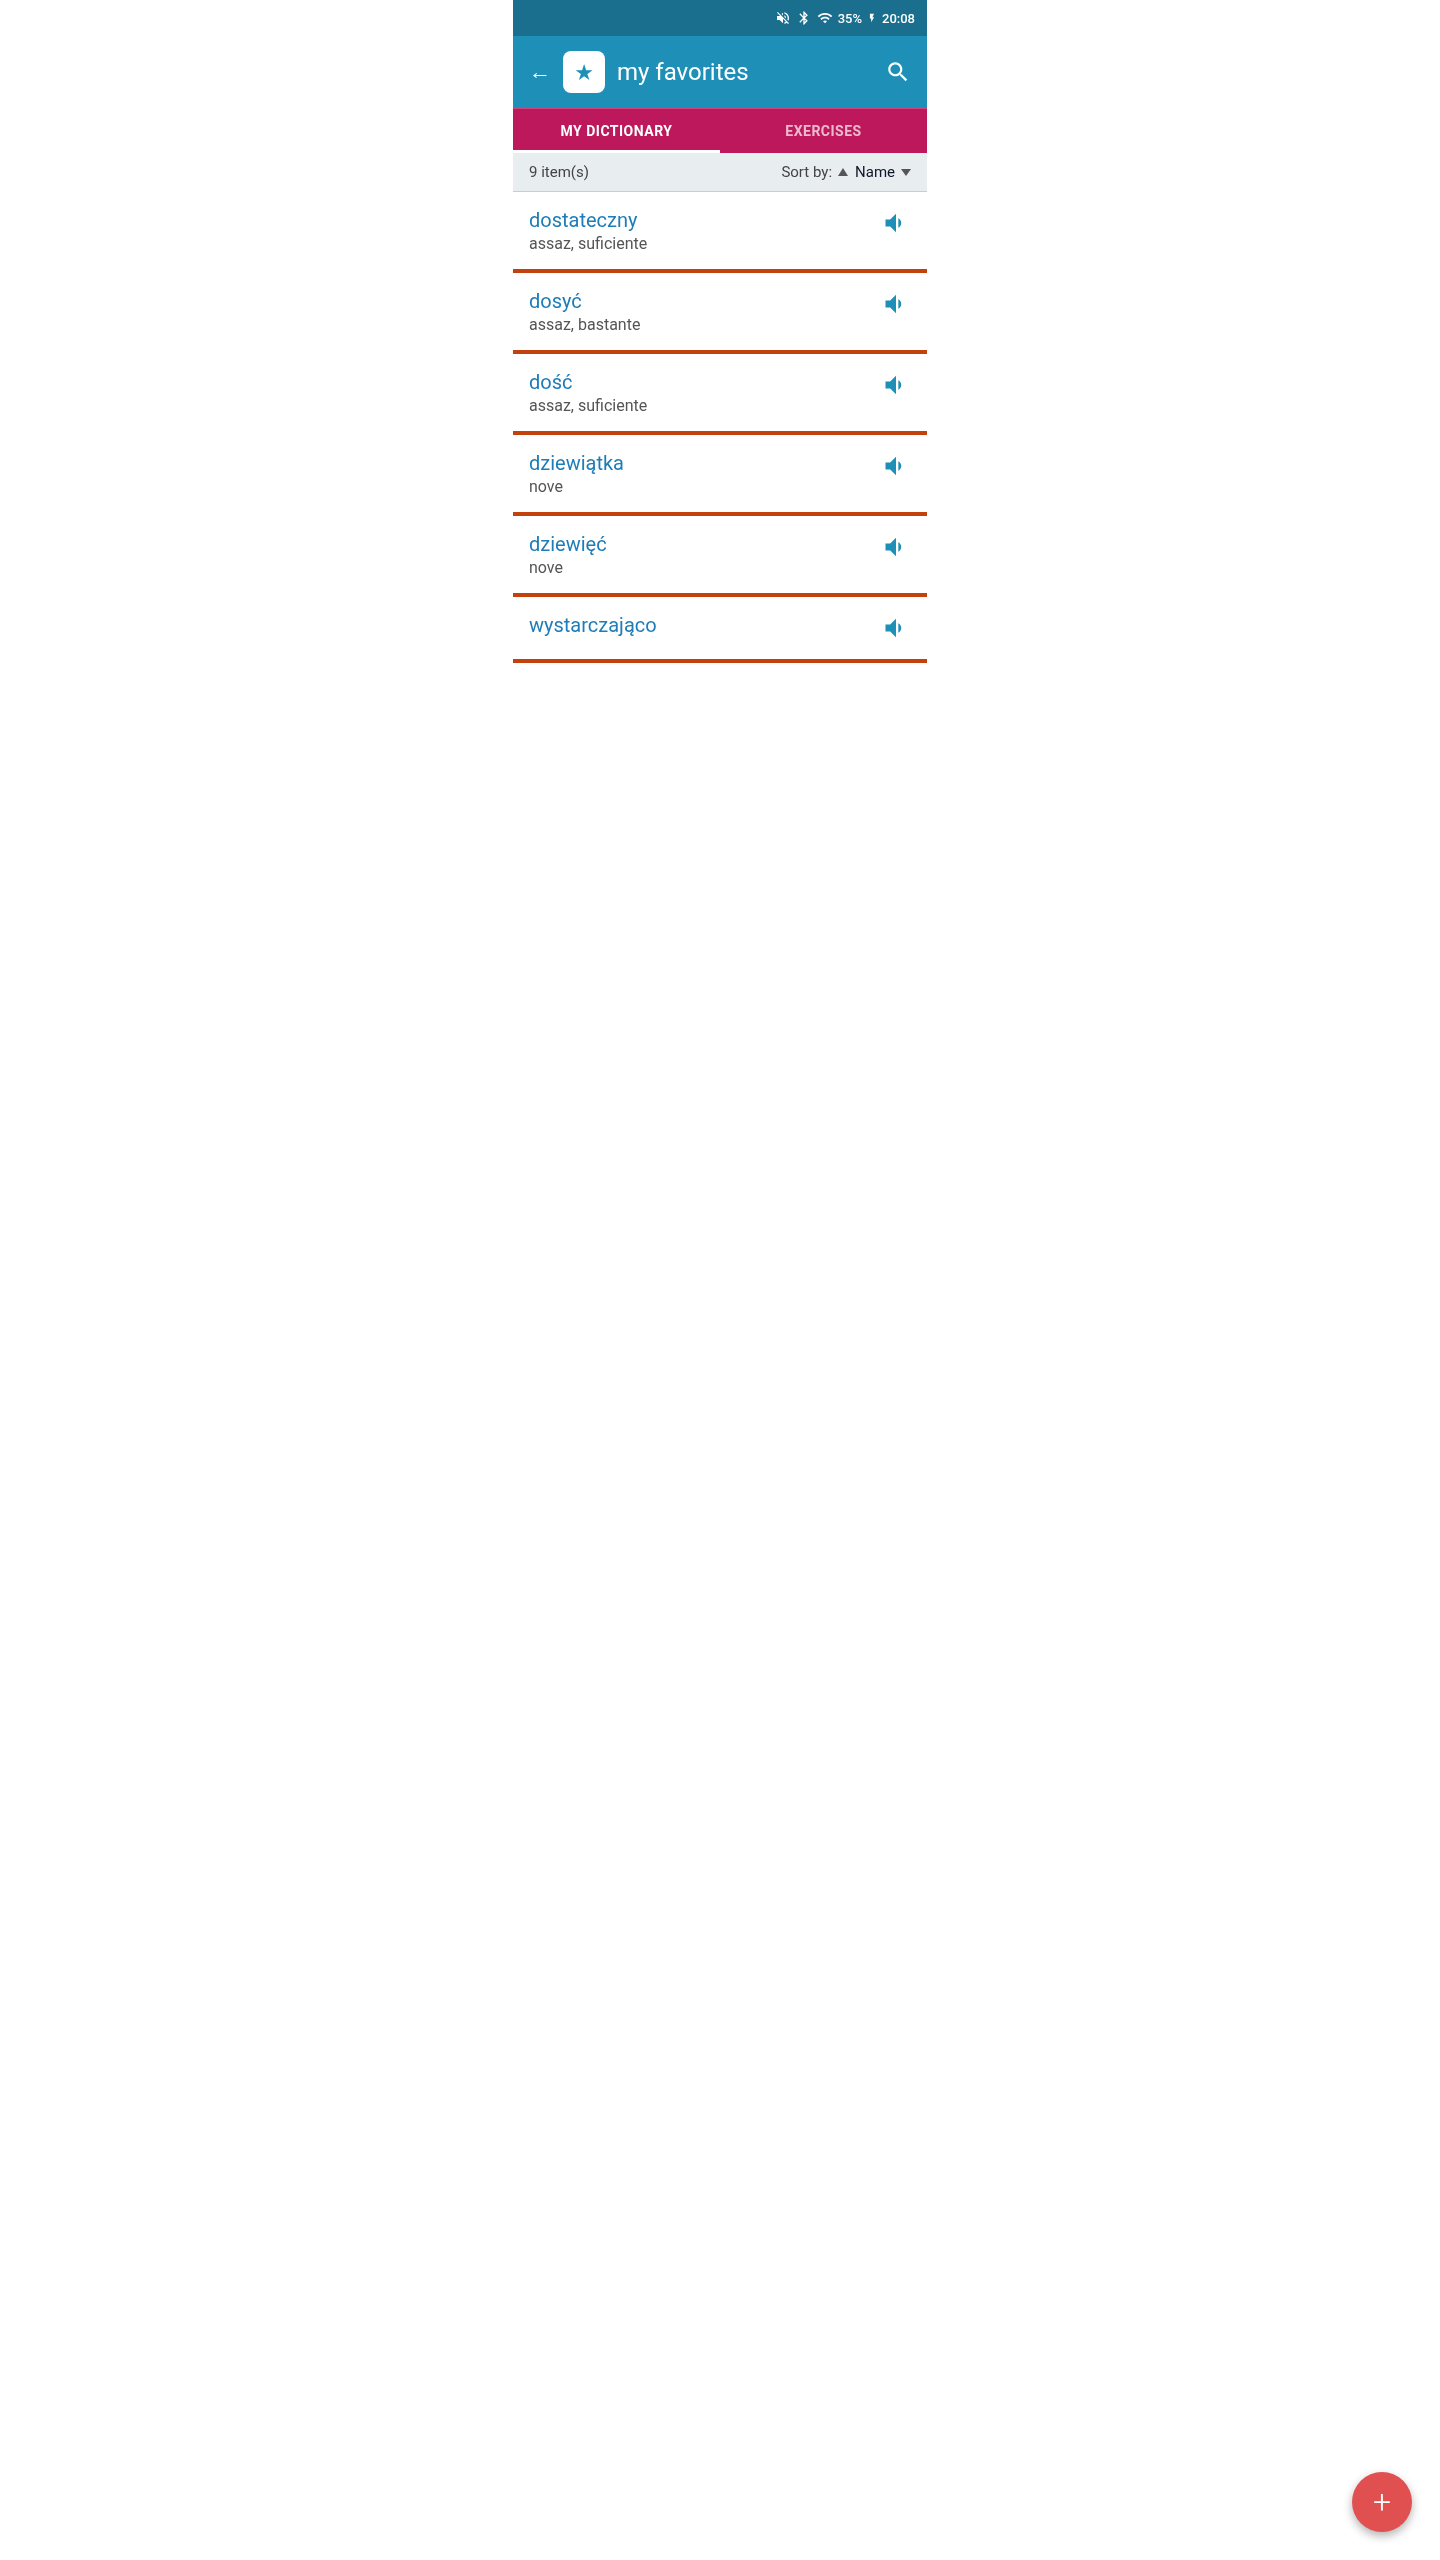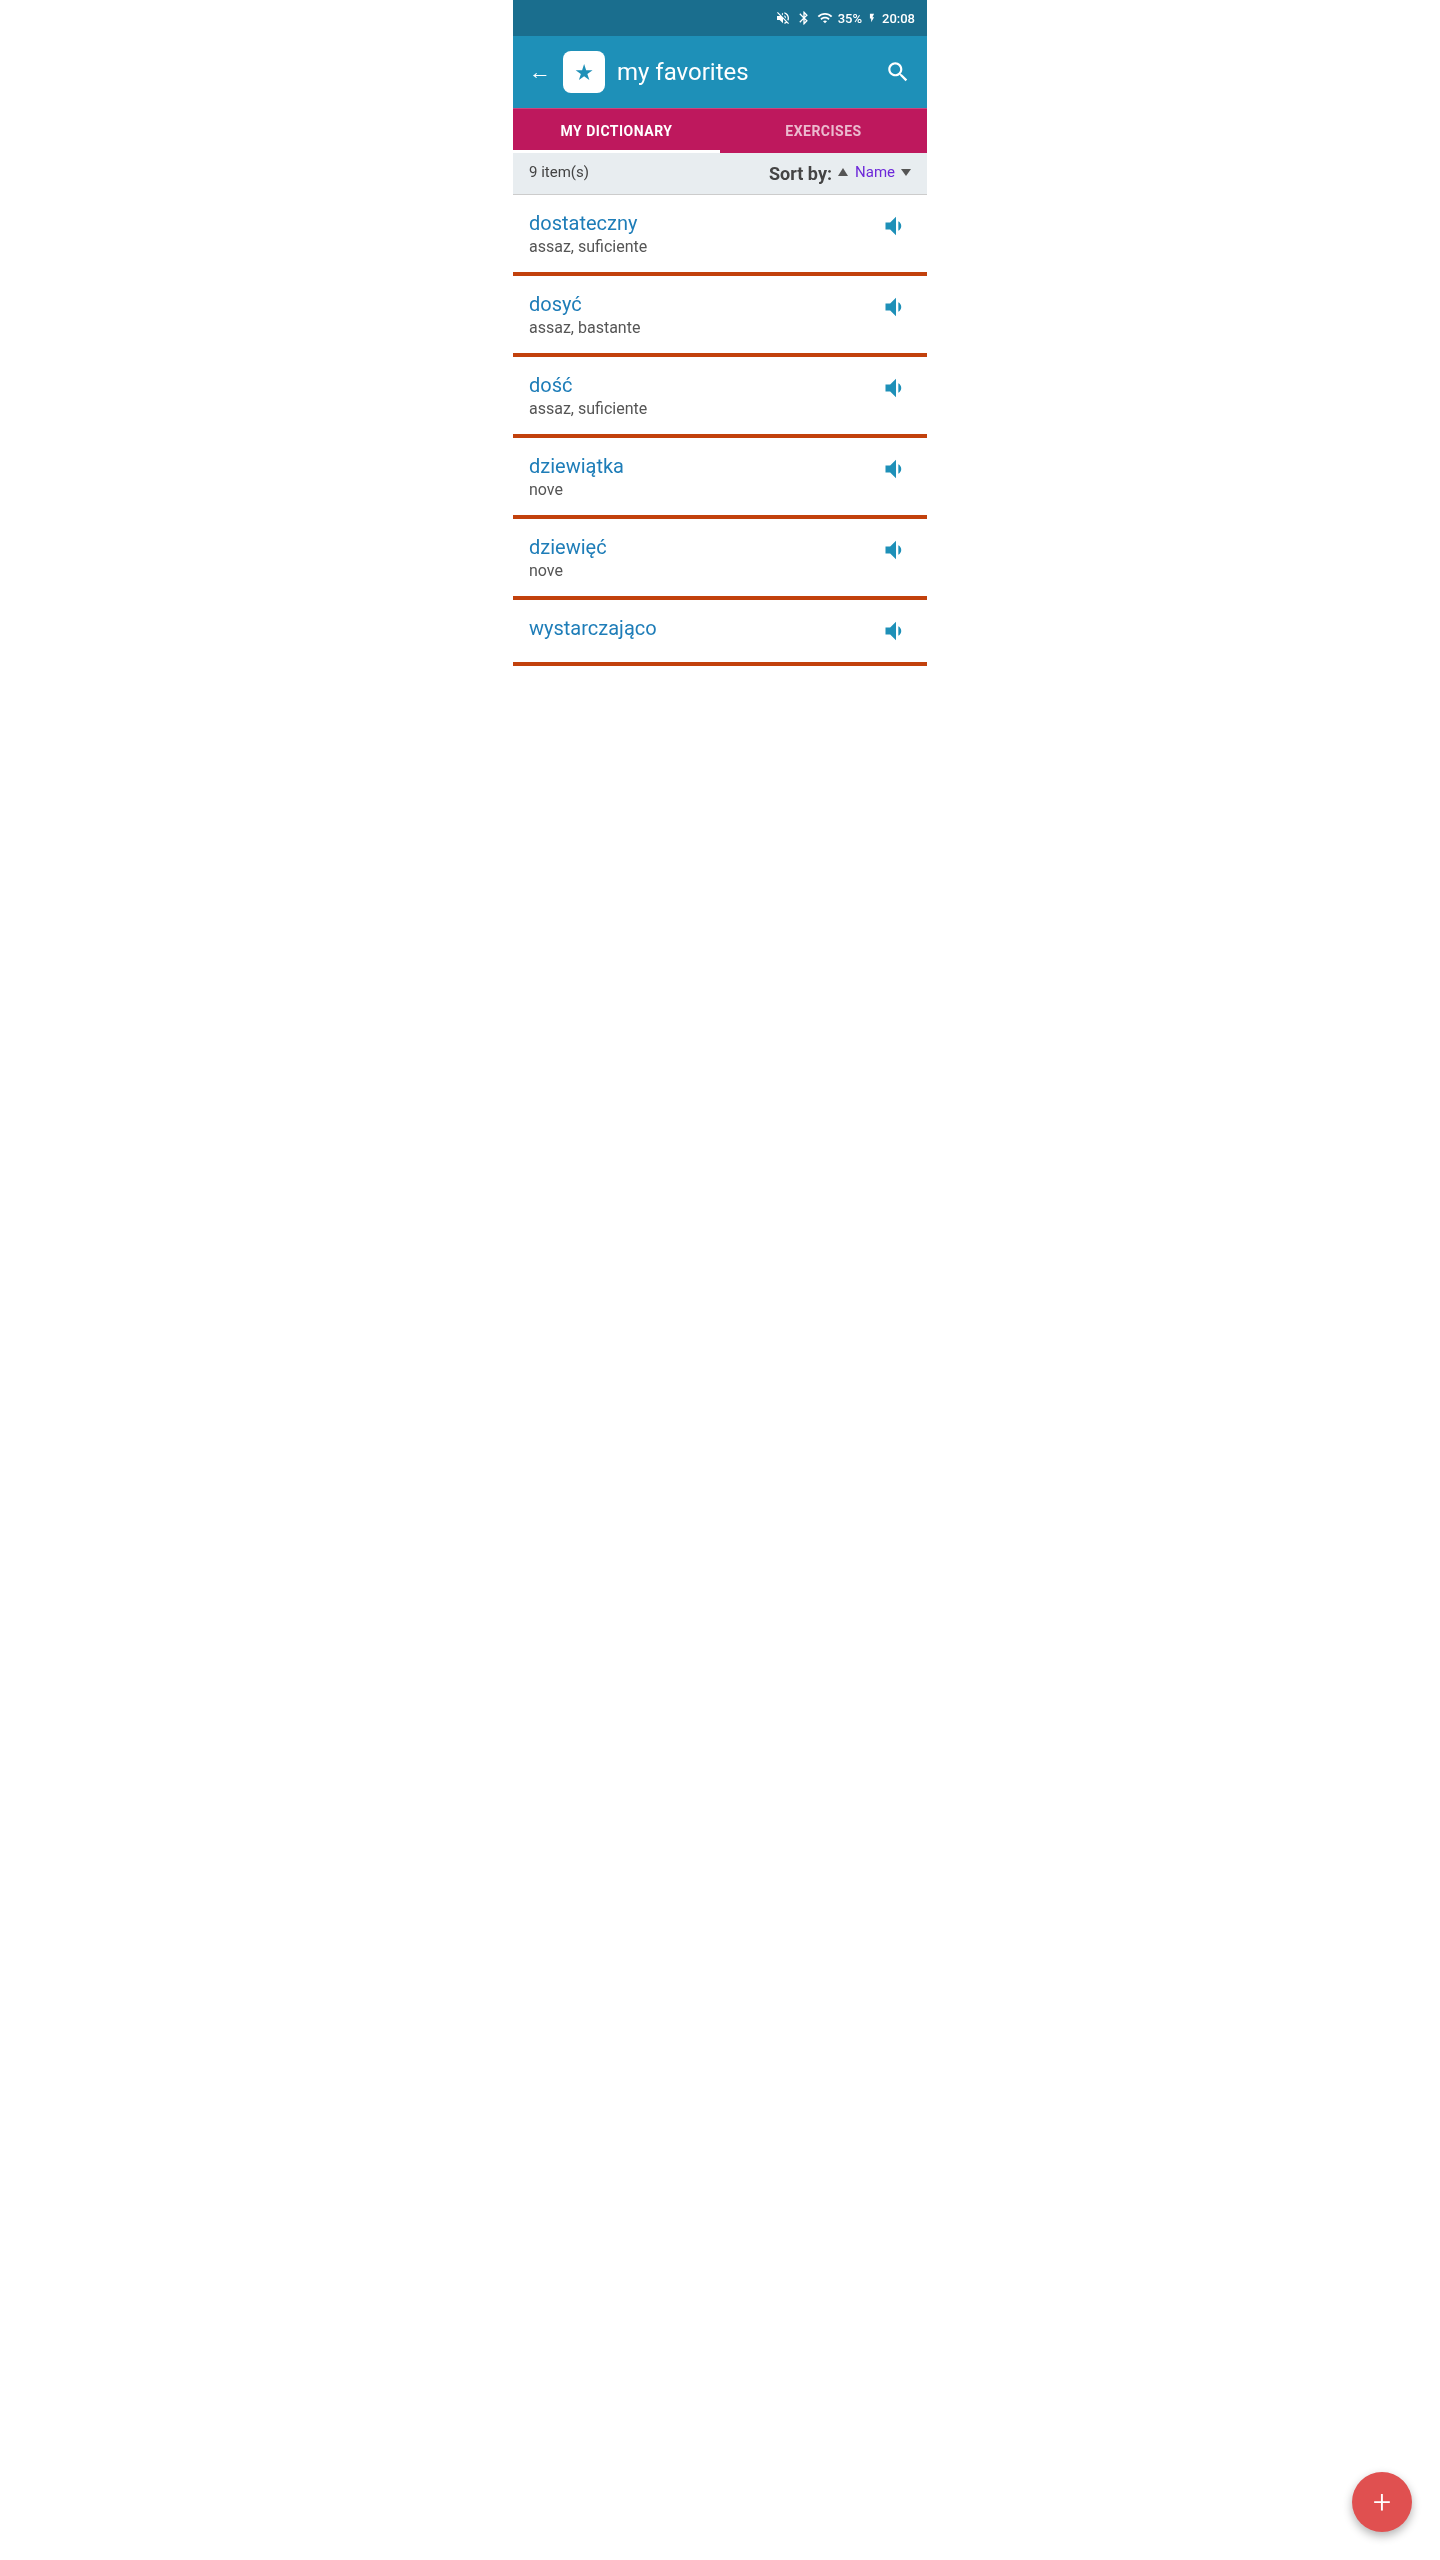--- a/index.html
+++ b/index.html
@@ -120,24 +120,23 @@
       border-bottom: 1px solid #ccc;
     }
 
     .sort-count {
       font-size: 15px;
       color: #444;
       flex: 1;
     }
 
     .sort-label {
-      font-size: 18px;
+      font-size: 15px;
       color: #444;
       margin-right: 6px;
-      font-weight: bold;
     }
 
     .sort-selector {
       display: flex;
       align-items: center;
       gap: 4px;
       cursor: pointer;
     }
 
     .sort-arrow-up {
@@ -145,21 +144,21 @@
       width: 0;
       height: 0;
       border-left: 5px solid transparent;
       border-right: 5px solid transparent;
       border-bottom: 8px solid #555;
       margin-right: 3px;
     }
 
     .sort-name {
       font-size: 15px;
-      color: #6d28d9;
+      color: #0f172a;
     }
 
     .sort-chevron {
       display: inline-block;
       width: 0;
       height: 0;
       border-left: 5px solid transparent;
       border-right: 5px solid transparent;
       border-top: 7px solid #555;
       margin-left: 2px;

